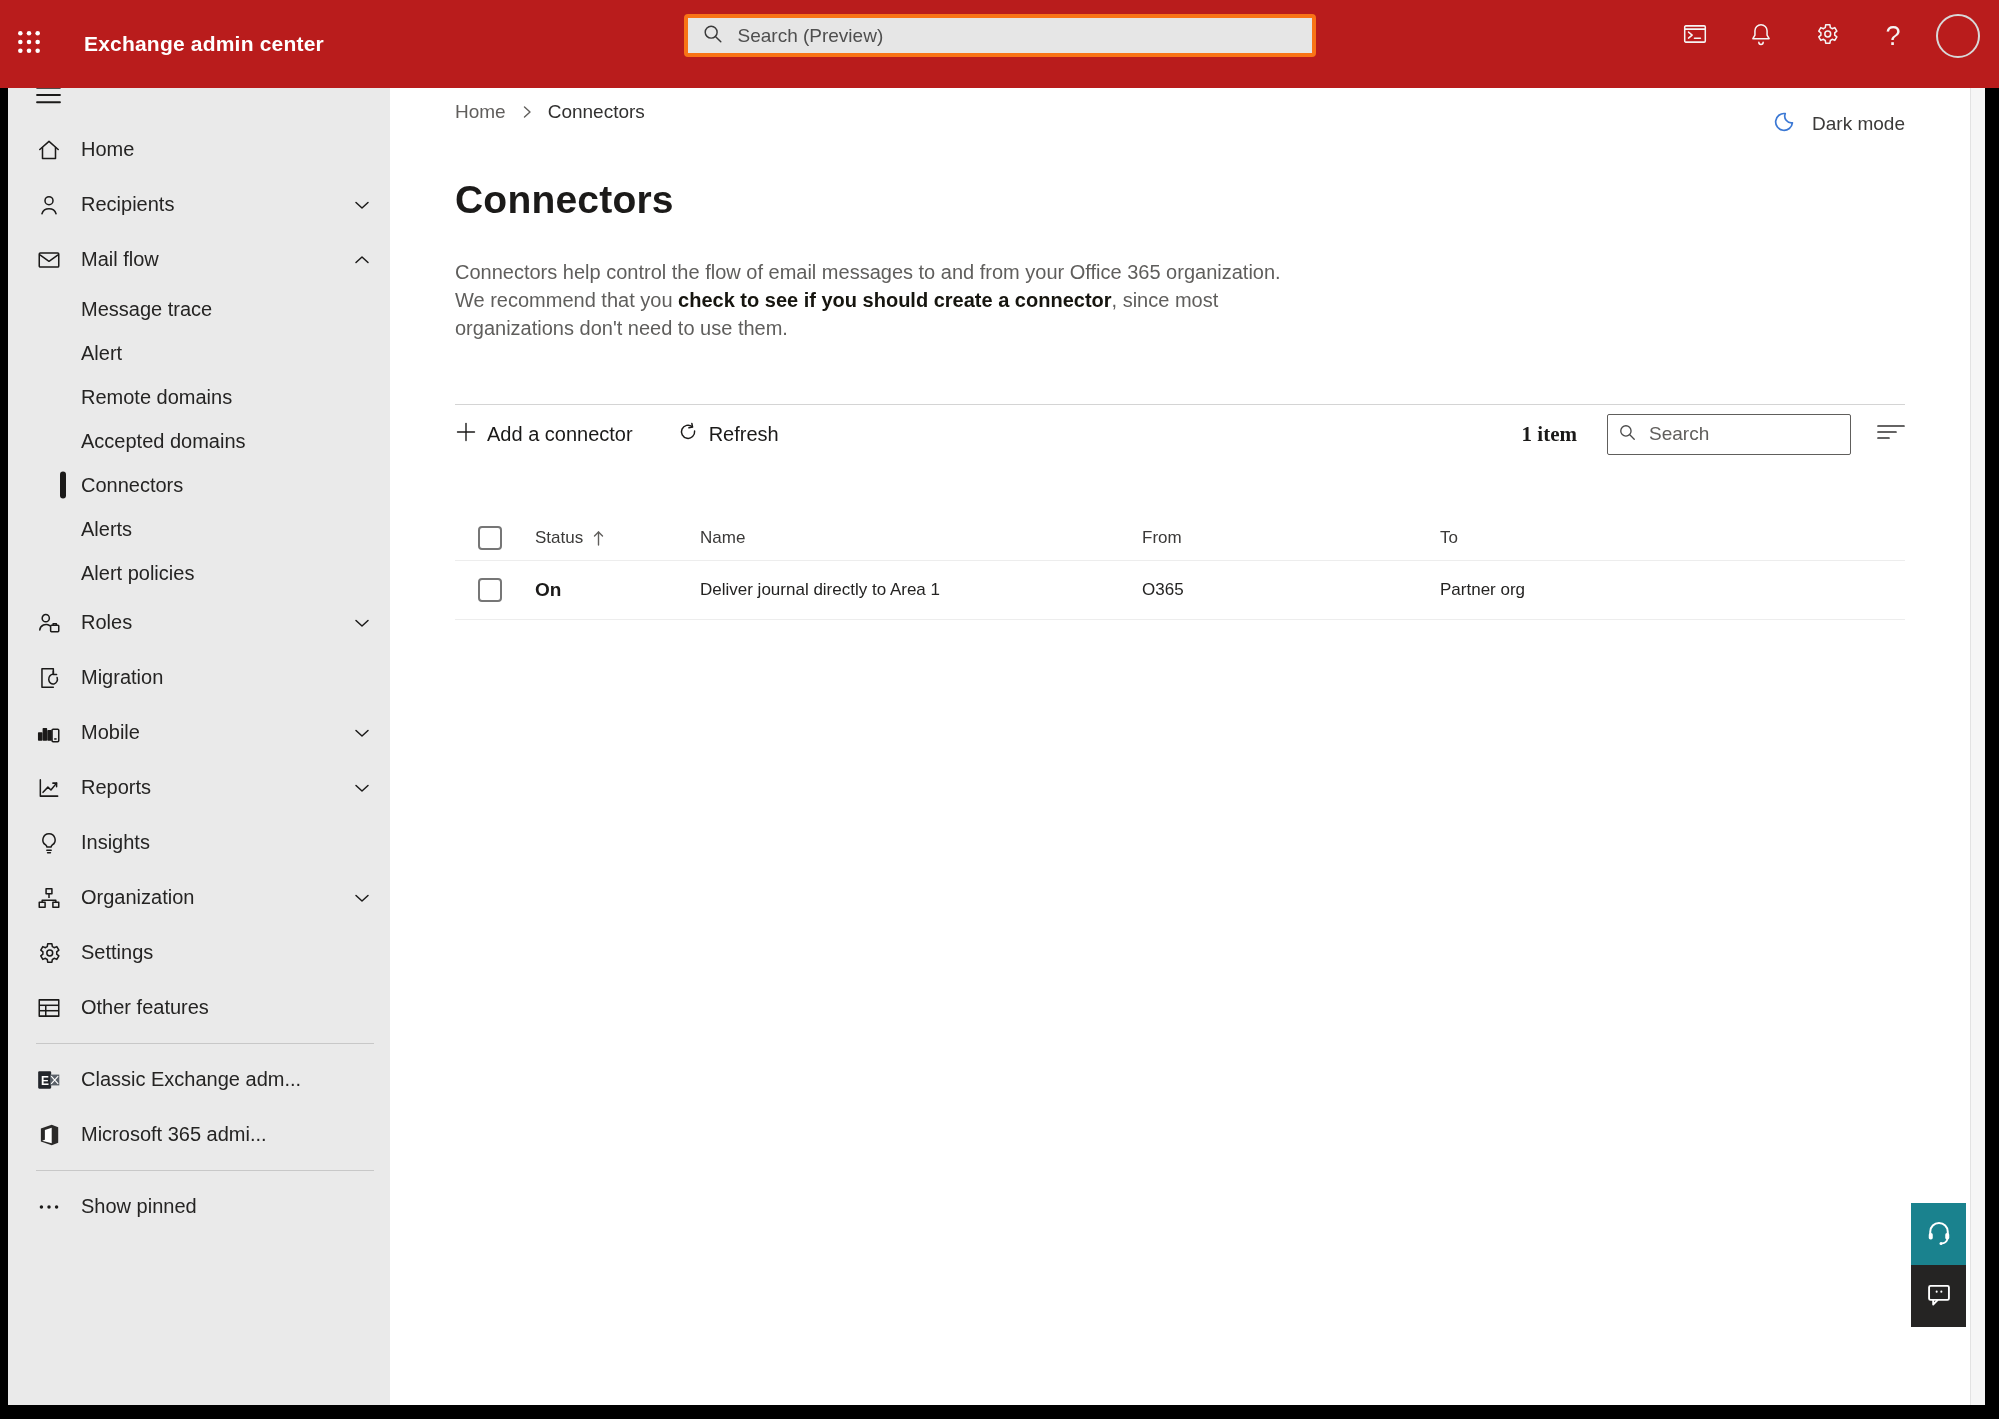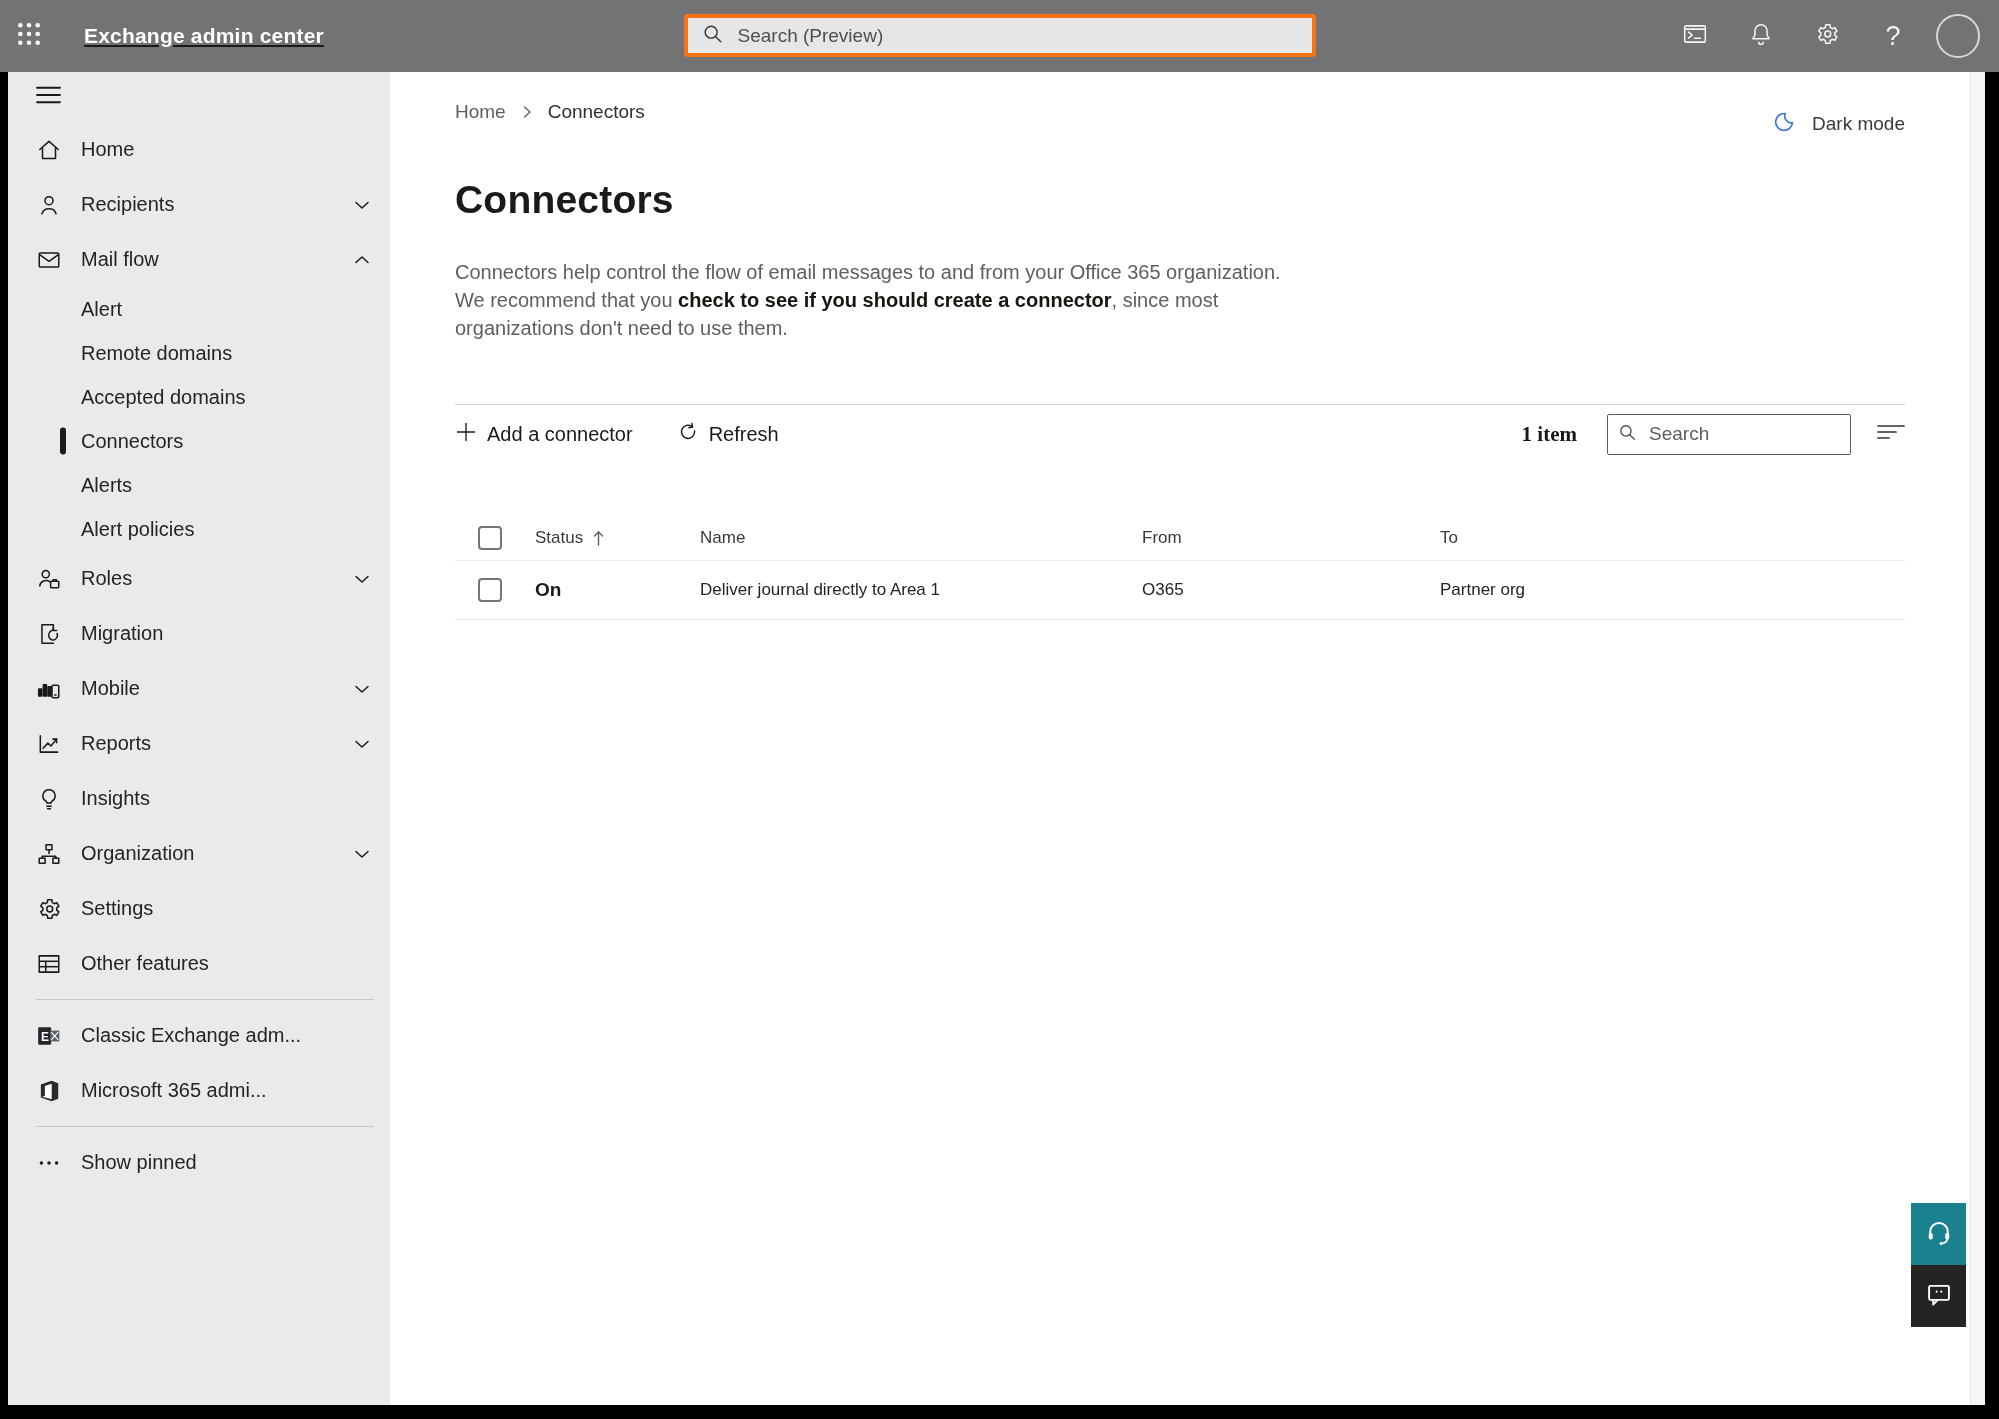--- a/index.html
+++ b/index.html
@@ -1,21 +1,21 @@
 <!DOCTYPE html>
 <html><head>
 <meta charset="utf-8">
 <style>
   * { margin:0; padding:0; box-sizing:border-box; }
   html,body { background:#000; }
   body { font-family:"Liberation Sans", sans-serif; color:#1b1a19; }
   .screen { position:relative; width:1999px; height:1419px; background:#000; overflow:hidden; }
 
   
-  .topbar { position:absolute; top:0; left:0; width:1999px; height:72px; background:#737373; display:flex; align-items:center; z-index:5;text-decoration:underline; }
+  .topbar { position:absolute; top:0; left:0; width:1999px; height:88px; background:#b91c1c; display:flex; align-items:center; z-index:5; }
   .waffle-btn { width:58px; height:72px; display:flex; align-items:center; justify-content:center; cursor:pointer; }
   .app-title { color:#fff; font-size:21px; font-weight:600; letter-spacing:.2px; margin-left:26px; }
   .top-search { position:absolute; left:50%; top:14px; transform:translateX(-50%); width:632px; height:43px;
     background:#e6e6e6; border:4px solid #f97316; border-radius:4px; display:flex; align-items:center; padding:0 14px; }
   .top-search svg { flex:0 0 auto; }
   .top-search input { border:none; outline:none; background:transparent; font-size:19px; color:#333; margin-left:14px; width:100%; font-family:"Liberation Sans",sans-serif; }
   .top-search input::placeholder { color:#4f4f4f; }
   .top-icons { position:absolute; right:19px; top:0; height:72px; display:flex; align-items:center; gap:20px; }
   .top-icon-btn { width:46px; height:46px; display:flex; align-items:center; justify-content:center; cursor:pointer; color:#f5f5f5; }
   .qmark { color:#f5f5f5; font-size:27px; font-weight:400; }
@@ -187,20 +187,23 @@
         </svg>
       </span>
       <span class="nav-label">Mail flow</span>
       <span class="chev">
         <svg width="20" height="20" viewBox="0 0 20 20" fill="none" stroke="#1b1a19" stroke-width="1.5" stroke-linecap="round" stroke-linejoin="round">
             <path d="M4 12.5 L10 7 L16 12.5"></path>
           </svg>
       </span>
     </div>
 
+    <div class="nav-sub">
+      <span class="nav-label">Message trace</span>
+    </div>
     <div class="nav-sub">
       <span class="nav-label">Alert</span>
     </div>
     <div class="nav-sub">
       <span class="nav-label">Remote domains</span>
     </div>
     <div class="nav-sub">
       <span class="nav-label">Accepted domains</span>
     </div>
     <div class="nav-sub selected">

